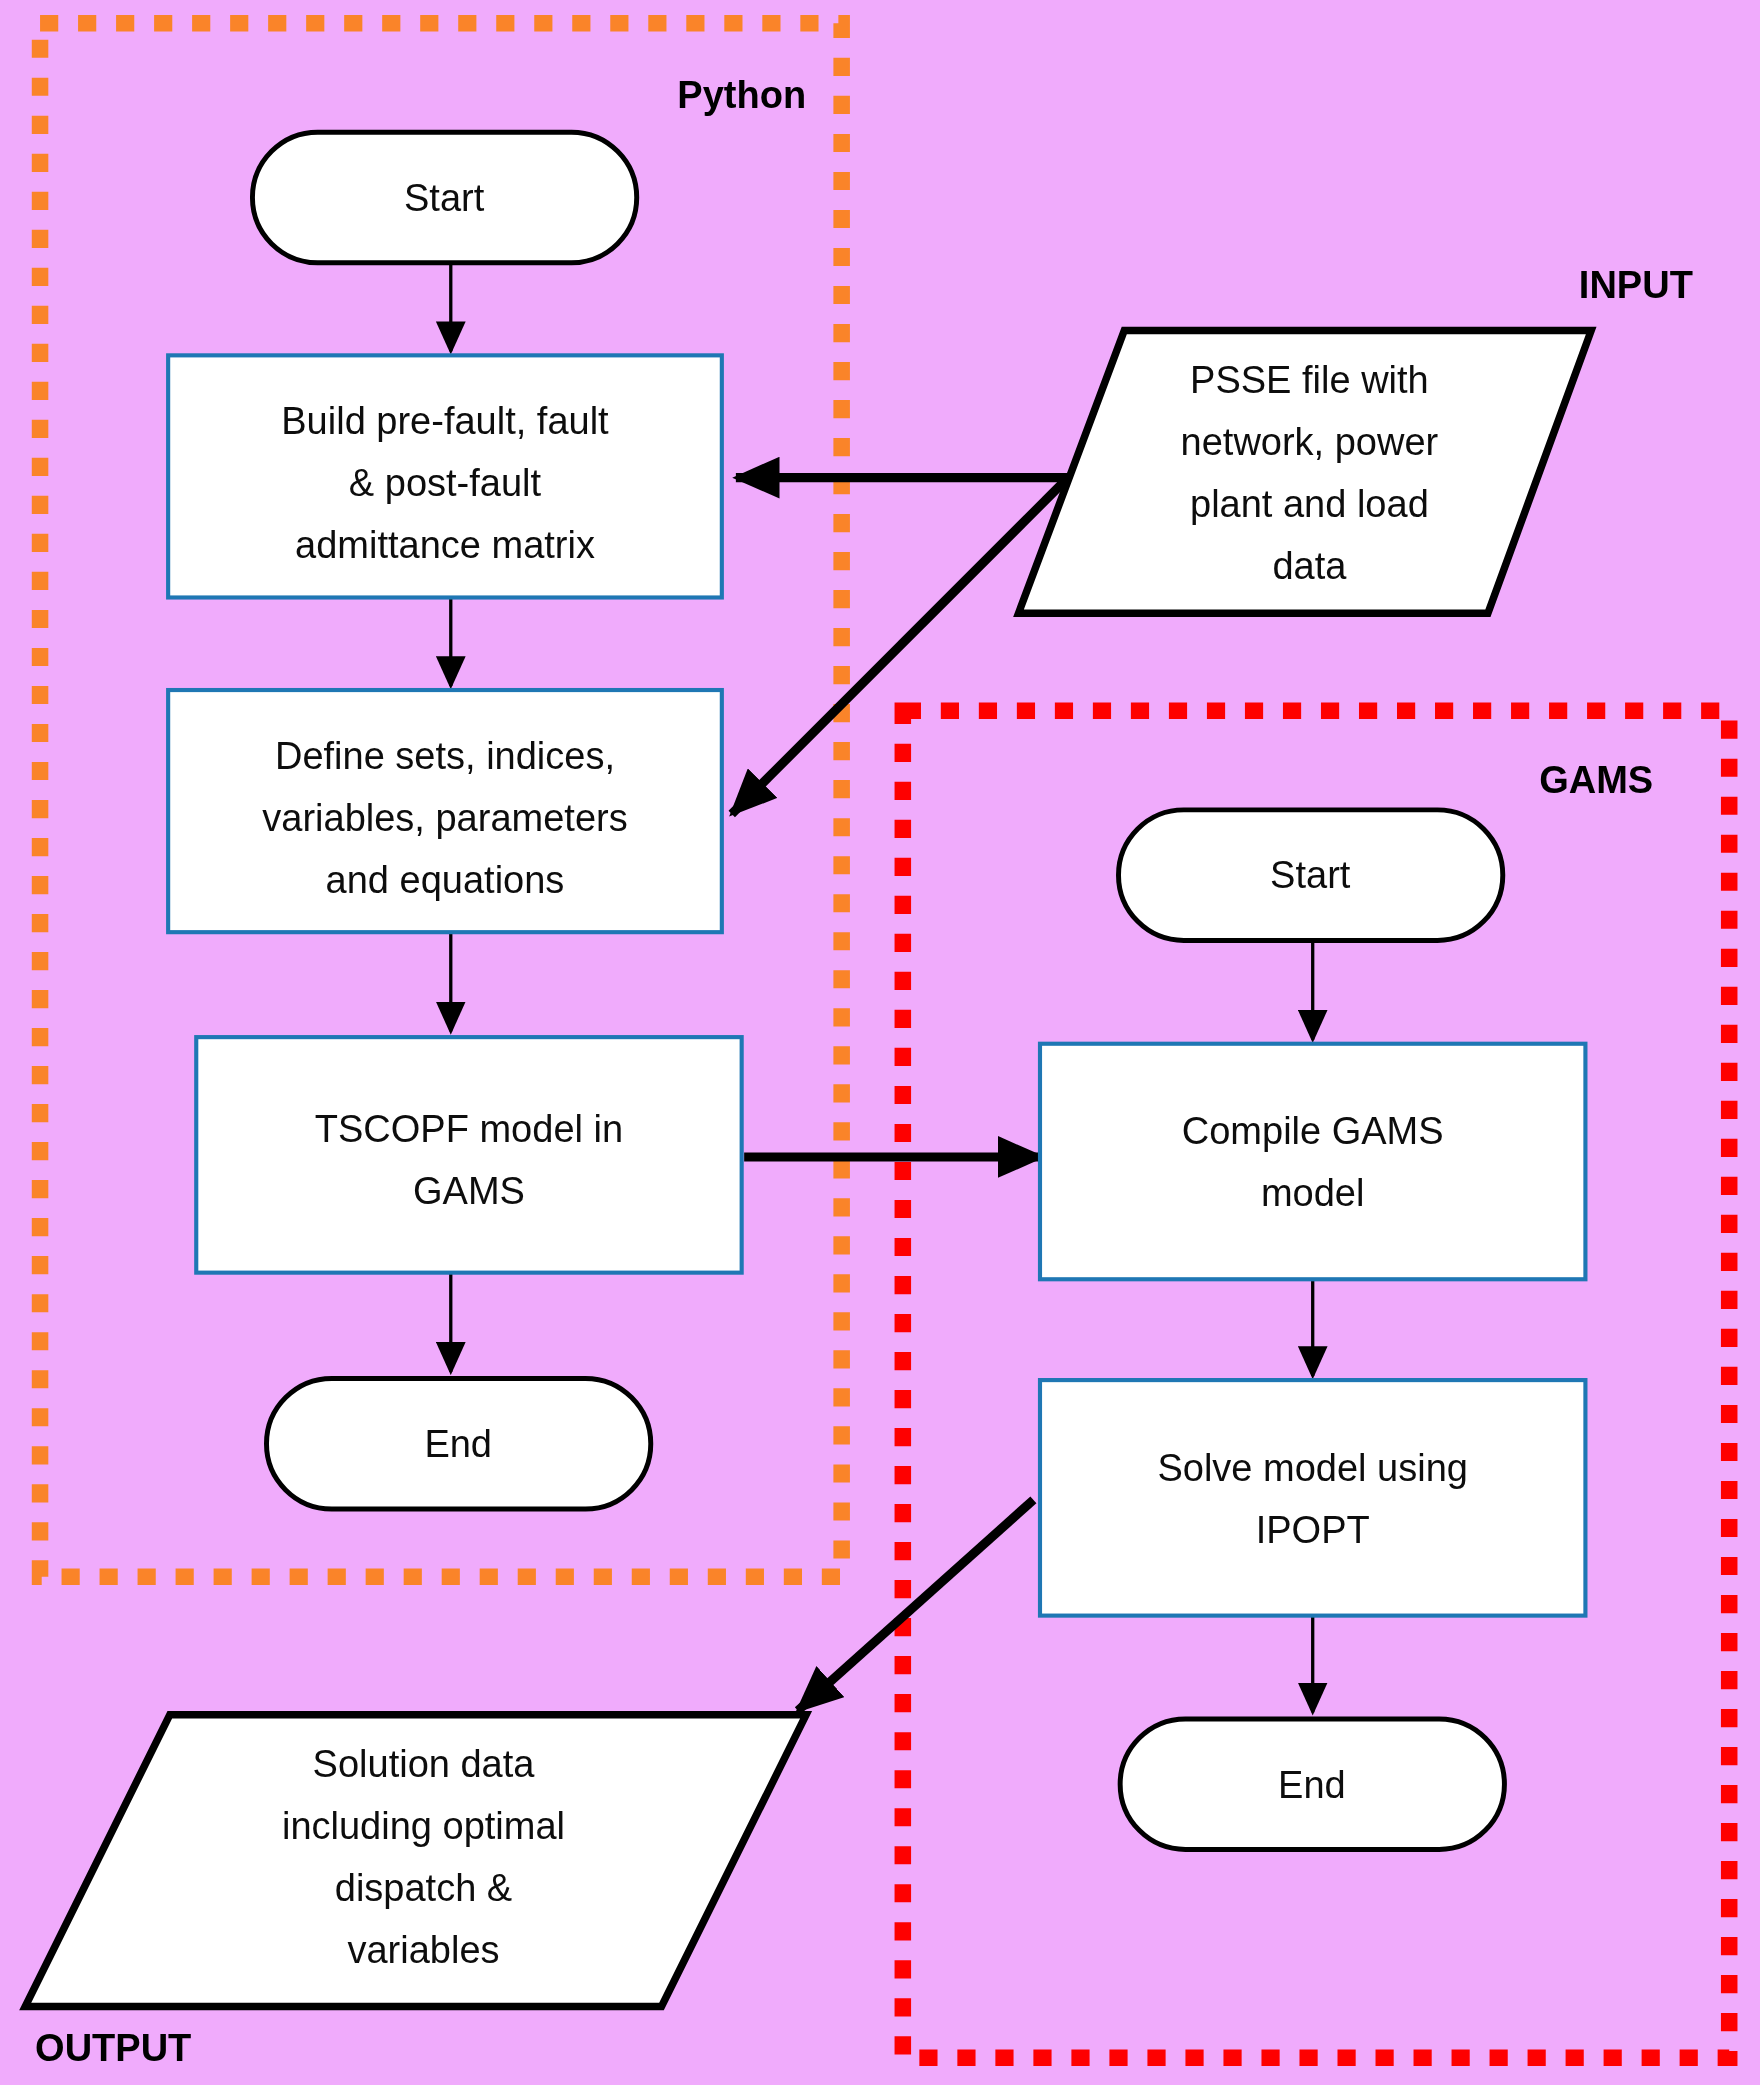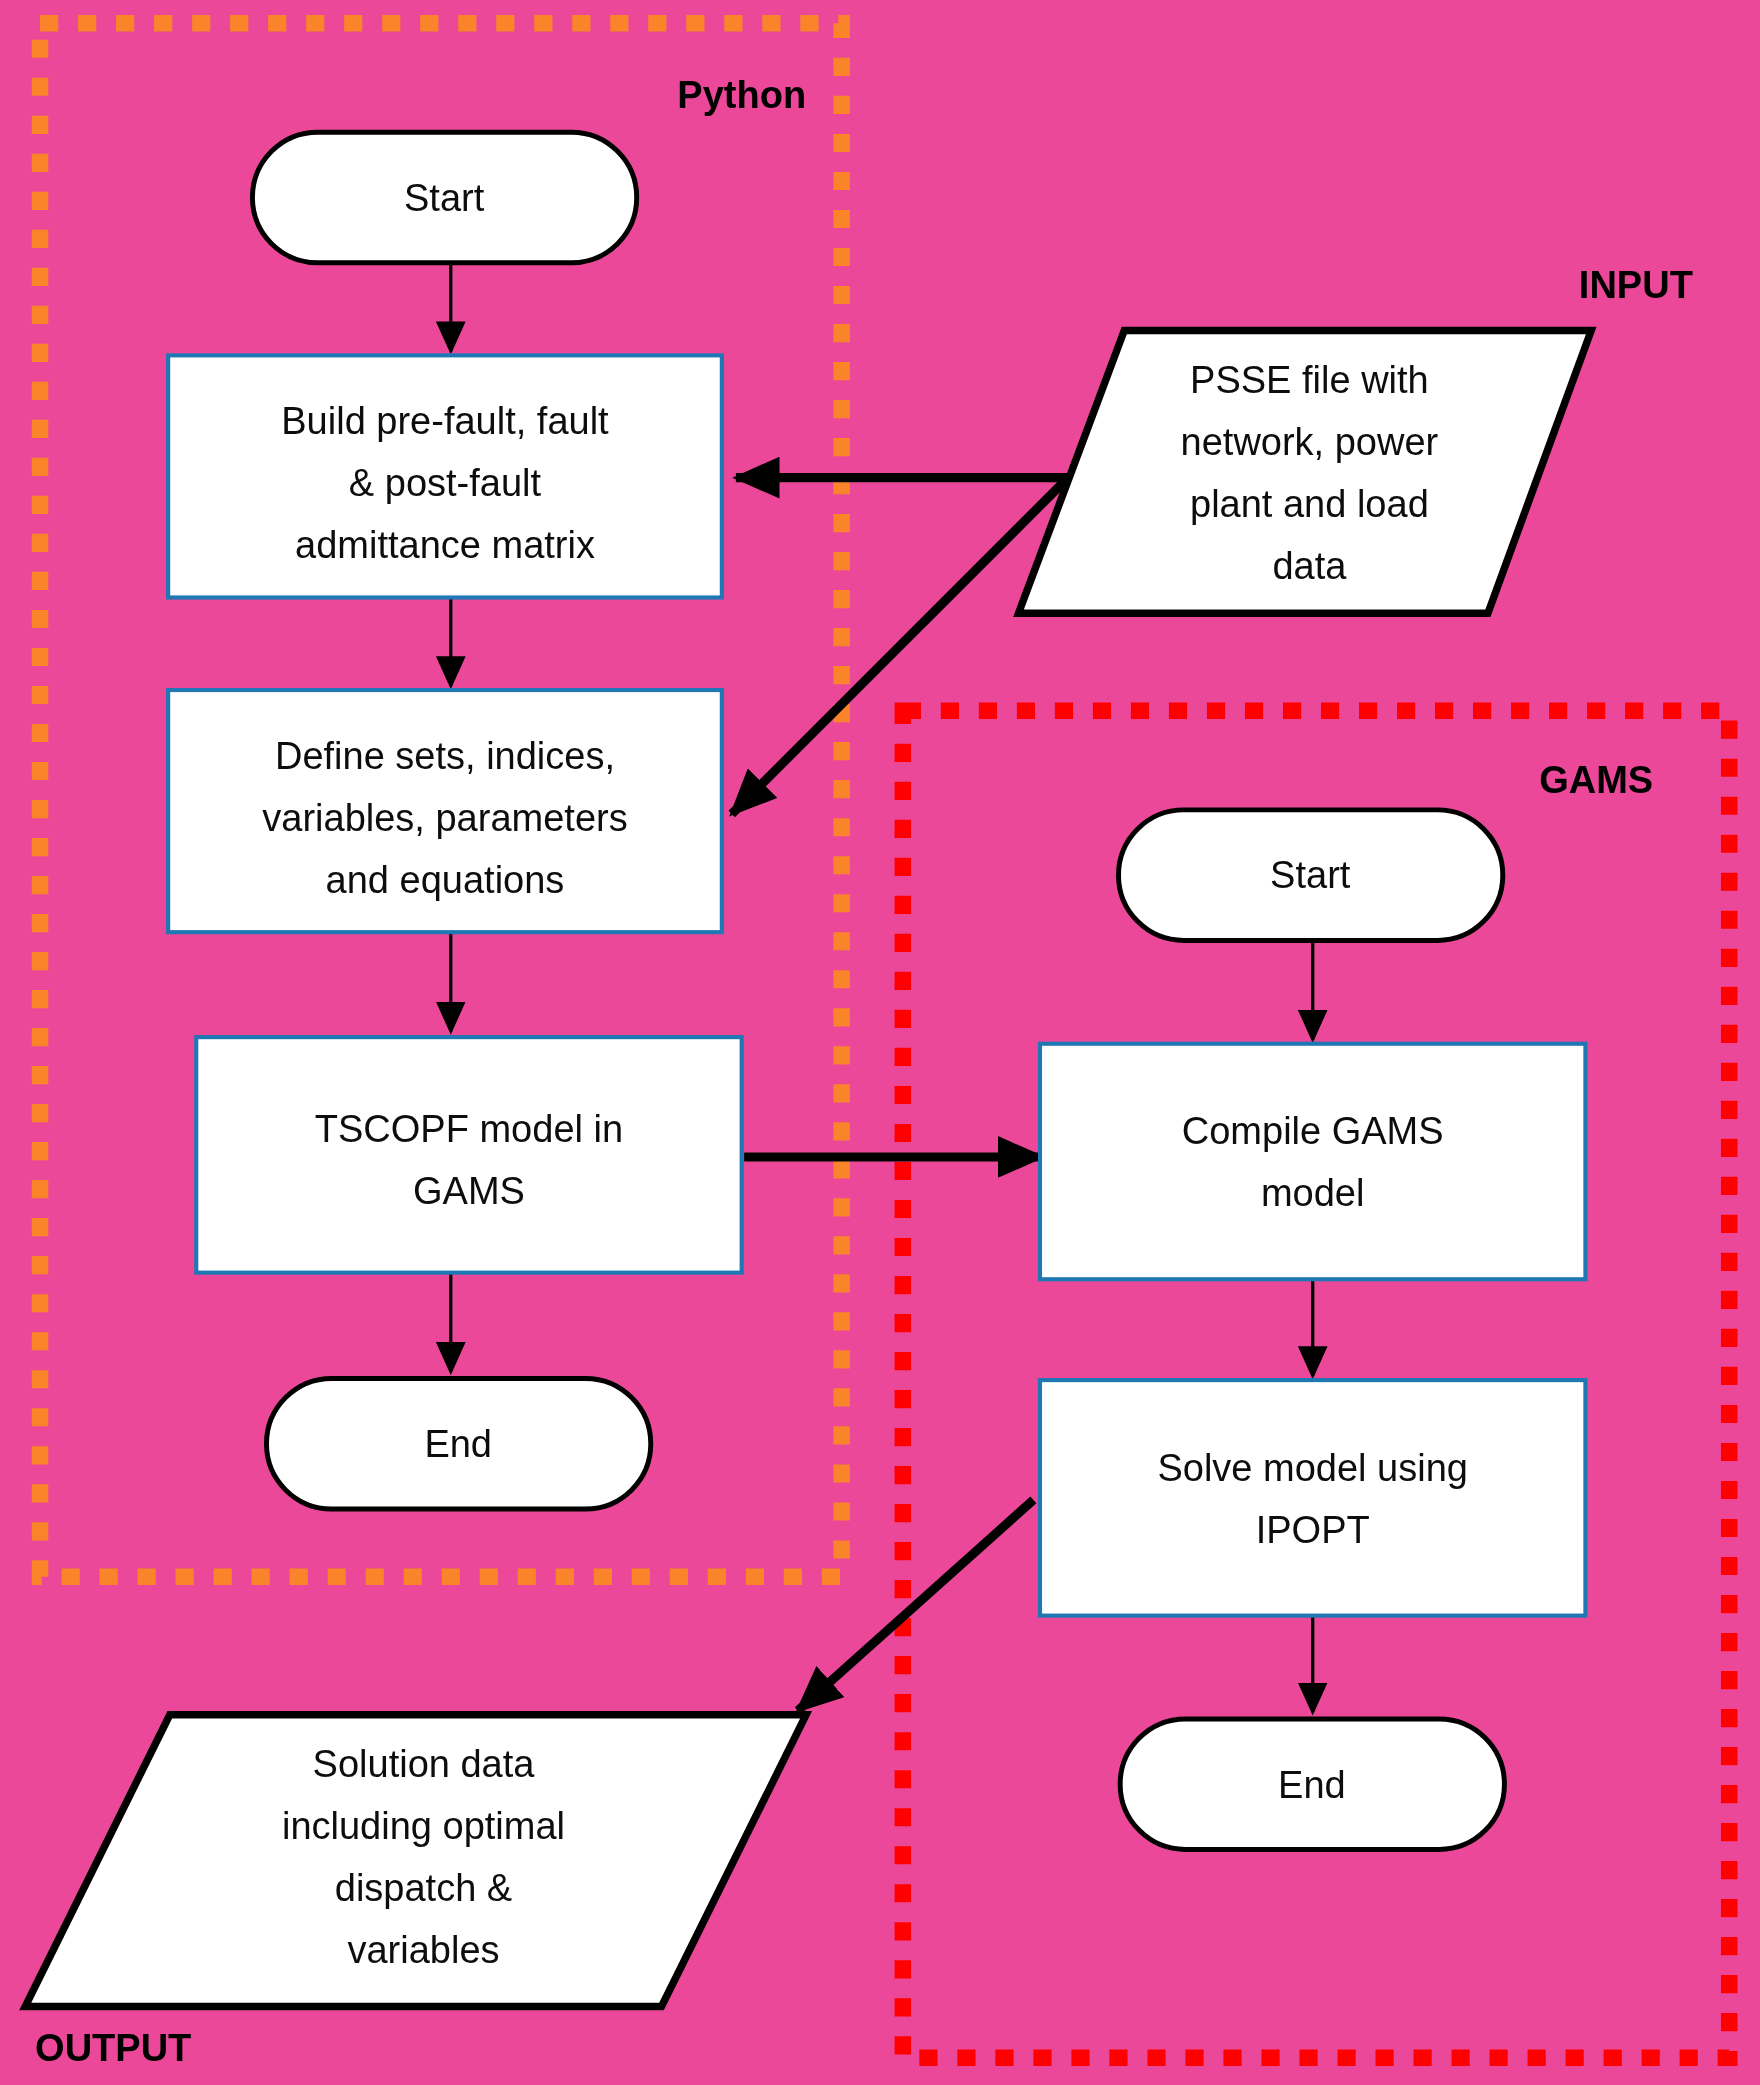--- a/index.html
+++ b/index.html
@@ -7,21 +7,21 @@
     padding: 0;
     background: #ffffff;
   }
   body {
     font-family: "Liberation Sans", sans-serif;
   }
   #canvas {
     position: relative;
     width: 1761px;
     height: 2085px;
-    background: #ec4899;
+    background: #f0abfc;
     overflow: hidden;
   }
   svg.flow {
     position: absolute;
     top: 0;
     left: 0;
     width: 1761px;
     height: 2085px;
   }
   .node-text {

